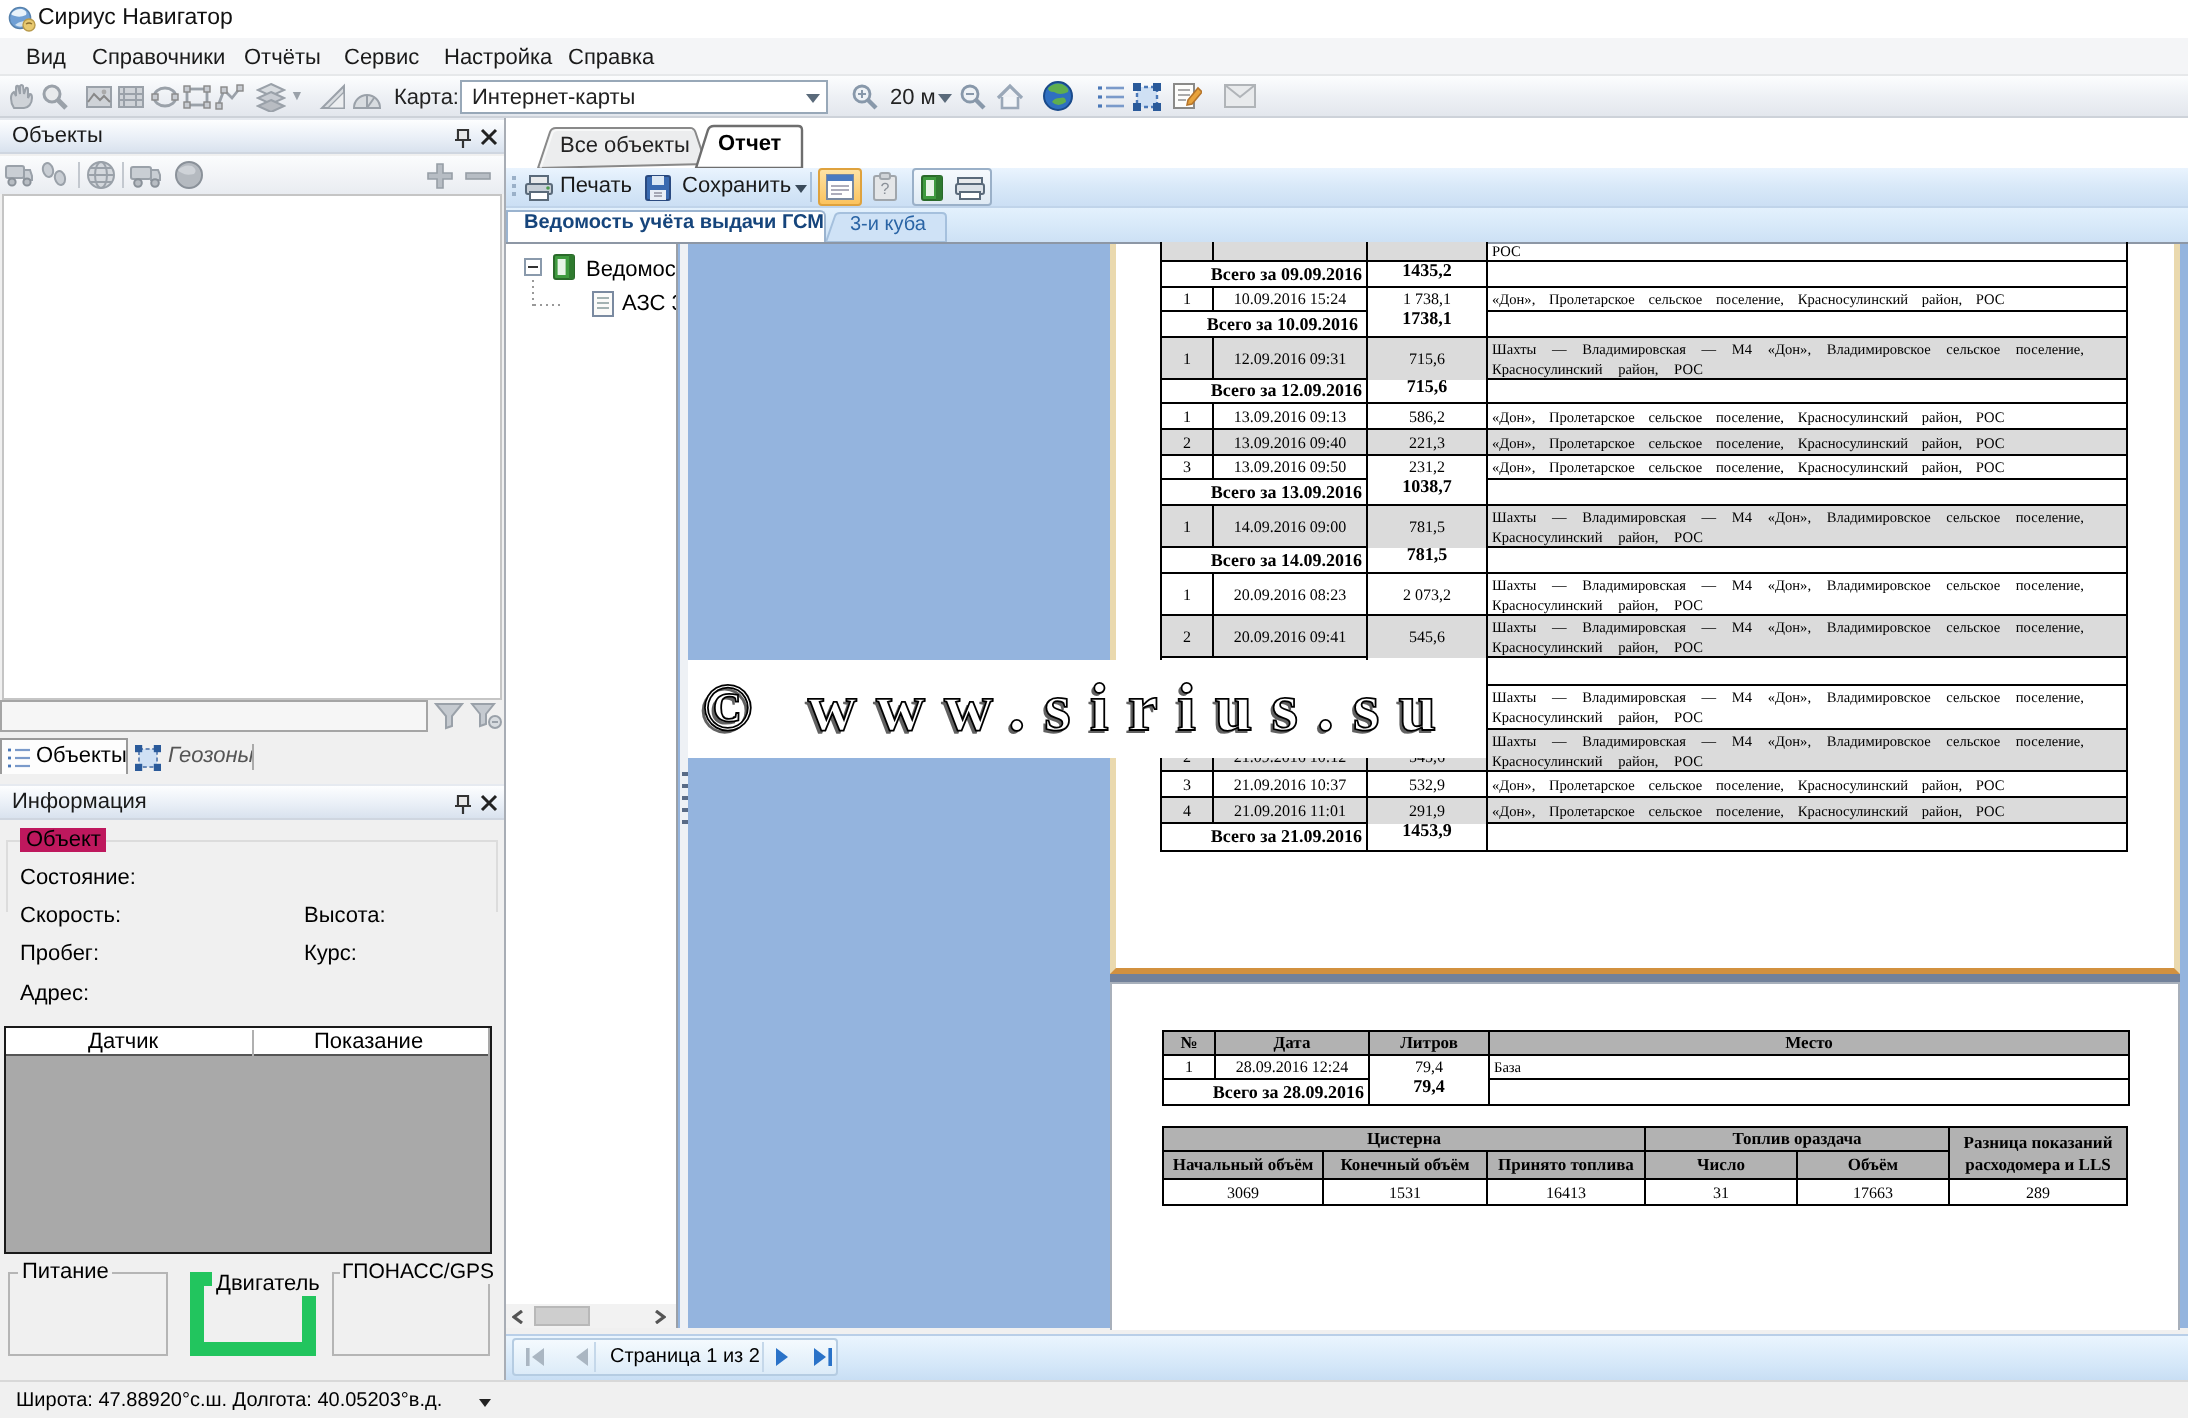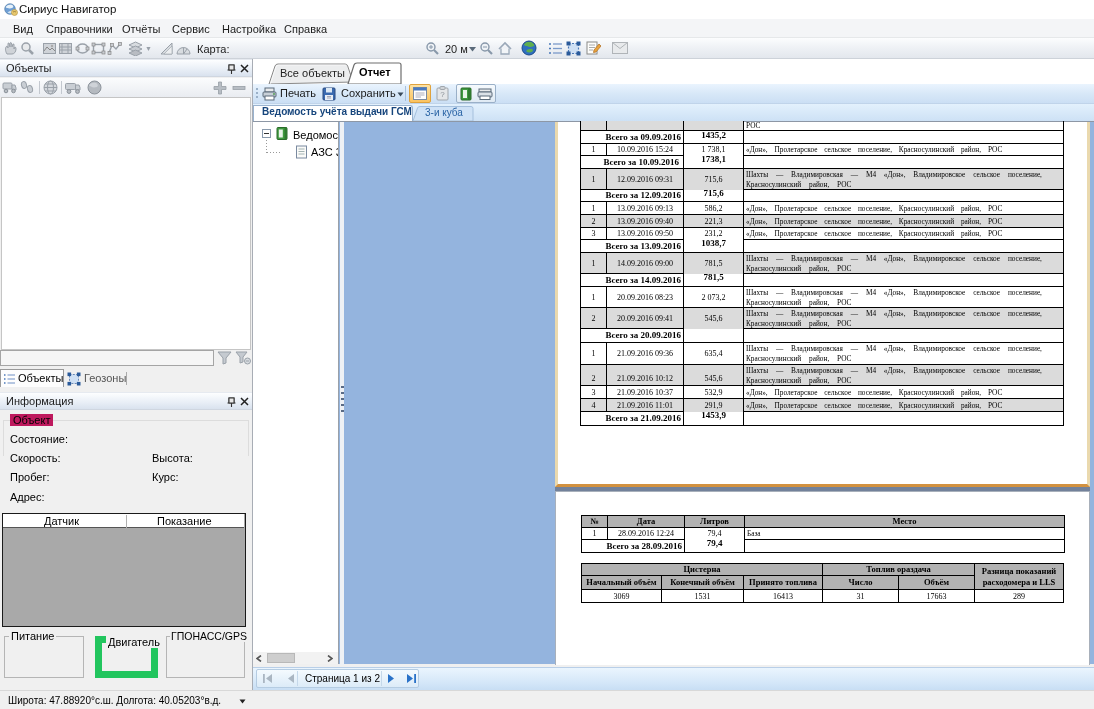--- a/index.html
+++ b/index.html
@@ -145,20 +145,26 @@
       <path d="M2 13 L13 13 L13 2 Z" fill="#d8dce0" stroke="#9aa1a9"></path>
       <path d="M5 13 L13 13 L13 5 Z" fill="#eceef0" stroke="#9aa1a9" stroke-width="0.6"></path>
     </svg>
   <svg class="ico" style="left:176px;top:3px" width="15" height="15" viewBox="0 0 15 15">
       <path d="M1 13 A 6.5 6.5 0 0 1 14 13 Z" fill="#d8dce0" stroke="#9aa1a9"></path>
       <line x1="7.5" y1="13" x2="7.5" y2="6.5" stroke="#9aa1a9"></line>
       <line x1="7.5" y1="13" x2="11" y2="8" stroke="#9aa1a9"></line>
     </svg>
   <div class="sep" style="left:193px;top:43px;height:13px"></div>
   <span class="abs" style="left:197px;top:5px;color:#222">Карта:</span>
+  <div class="abs" style="left:230px;top:2px;width:184px;height:17px;background:#fff;border:1px solid #98a8b8">
+    <span class="abs" style="left:5px;top:2px;color:#222">Интернет-карты</span>
+    <svg class="abs" style="right:3px;top:5px" width="7" height="6" viewBox="0 0 7 6">
+        <path d="M0 1 L7 1 L3.5 5.5 Z" fill="#5a6a7a"></path>
+      </svg>
+  </div>
   <div class="sep" style="left:419px;top:43px;height:13px"></div>
   <svg class="ico" style="left:425px;top:3px" width="15" height="15" viewBox="0 0 15 15">
       <circle cx="6" cy="6" r="4" fill="#eef2f6" stroke="#8898aa" stroke-width="1.4"></circle>
       <line x1="4" y1="6" x2="8" y2="6" stroke="#8898aa"></line>
       <line x1="6" y1="4" x2="6" y2="8" stroke="#8898aa"></line>
       <line x1="9" y1="9" x2="13" y2="13" stroke="#8898aa" stroke-width="2.2"></line>
     </svg>
   <span class="abs" style="left:445px;top:5px;color:#222">20 м</span>
   <svg class="abs" style="left:469px;top:8px" width="7" height="6" viewBox="0 0 7 6">
       <path d="M0 1 L7 1 L3.5 5.5 Z" fill="#5a6a7a"></path>
@@ -281,21 +287,21 @@
             <line x1="1" y1="10" x2="2.5" y2="10"></line>
           </g>
           <g stroke="#7a9aca" stroke-width="1.1">
             <line x1="4.5" y1="2" x2="12" y2="2"></line>
             <line x1="4.5" y1="6" x2="12" y2="6"></line>
             <line x1="4.5" y1="10" x2="12" y2="10"></line>
           </g>
         </svg>
       <span class="abs" style="left:17px;top:2px">Объекты</span>
     </div>
-    <div class="abs" style="left:65px;top:2px;width:62px;height:16px;">
+    <div class="abs" style="left:65px;top:2px;width:62px;height:16px;font-style:italic;">
       <svg class="abs" style="left:2px;top:1px" width="14" height="14" viewBox="0 0 14 14">
           <rect x="2.5" y="2.5" width="9" height="9" fill="#cfe0f4" stroke="#6a8ab8" stroke-width="1" stroke-dasharray="2 1.3"></rect>
           <rect x="0.5" y="0.5" width="3.6" height="3.6" fill="#2a5a9a"></rect>
           <rect x="9.9" y="0.5" width="3.6" height="3.6" fill="#2a5a9a"></rect>
           <rect x="0.5" y="9.9" width="3.6" height="3.6" fill="#2a5a9a"></rect>
           <rect x="9.9" y="9.9" width="3.6" height="3.6" fill="#2a5a9a"></rect>
         </svg>
       <span class="abs" style="left:19px;top:1px;color:#555">Геозоны</span>
       <div class="abs" style="left:61px;top:1px;width:1px;height:13px;background:#aaa"></div>
     </div>
@@ -636,20 +642,23 @@
             <td class="c">3069</td>
             <td class="c">1531</td>
             <td class="c">16413</td>
             <td class="c">31</td>
             <td class="c">17663</td>
             <td class="c">289</td>
           </tr>
     </tbody>
       </table>
   </div>
+  <div id="wmband">
+      <span class="wm">© www.sirius.su</span>
+    </div>
 </div>
 
 <div class="abs" id="pagebar">
   <div class="abs" style="left:3px;top:1px;width:163px;height:19px;border:1px solid #b5cce2;border-radius:2px;background:linear-gradient(180deg,#f4fafe,#dcebf8)"></div>
   <svg class="abs" style="left:9px;top:6px" width="11" height="9" viewBox="0 0 11 9">
       <rect x="1" y="0" width="1.8" height="9" fill="#aab6c2"></rect>
       <path d="M10 0 L4 4.5 L10 9 Z" fill="#aab6c2"></path>
     </svg>
   <svg class="abs" style="left:34px;top:6px" width="8" height="9" viewBox="0 0 8 9">
       <path d="M7 0 L1 4.5 L7 9 Z" fill="#aab6c2"></path>

